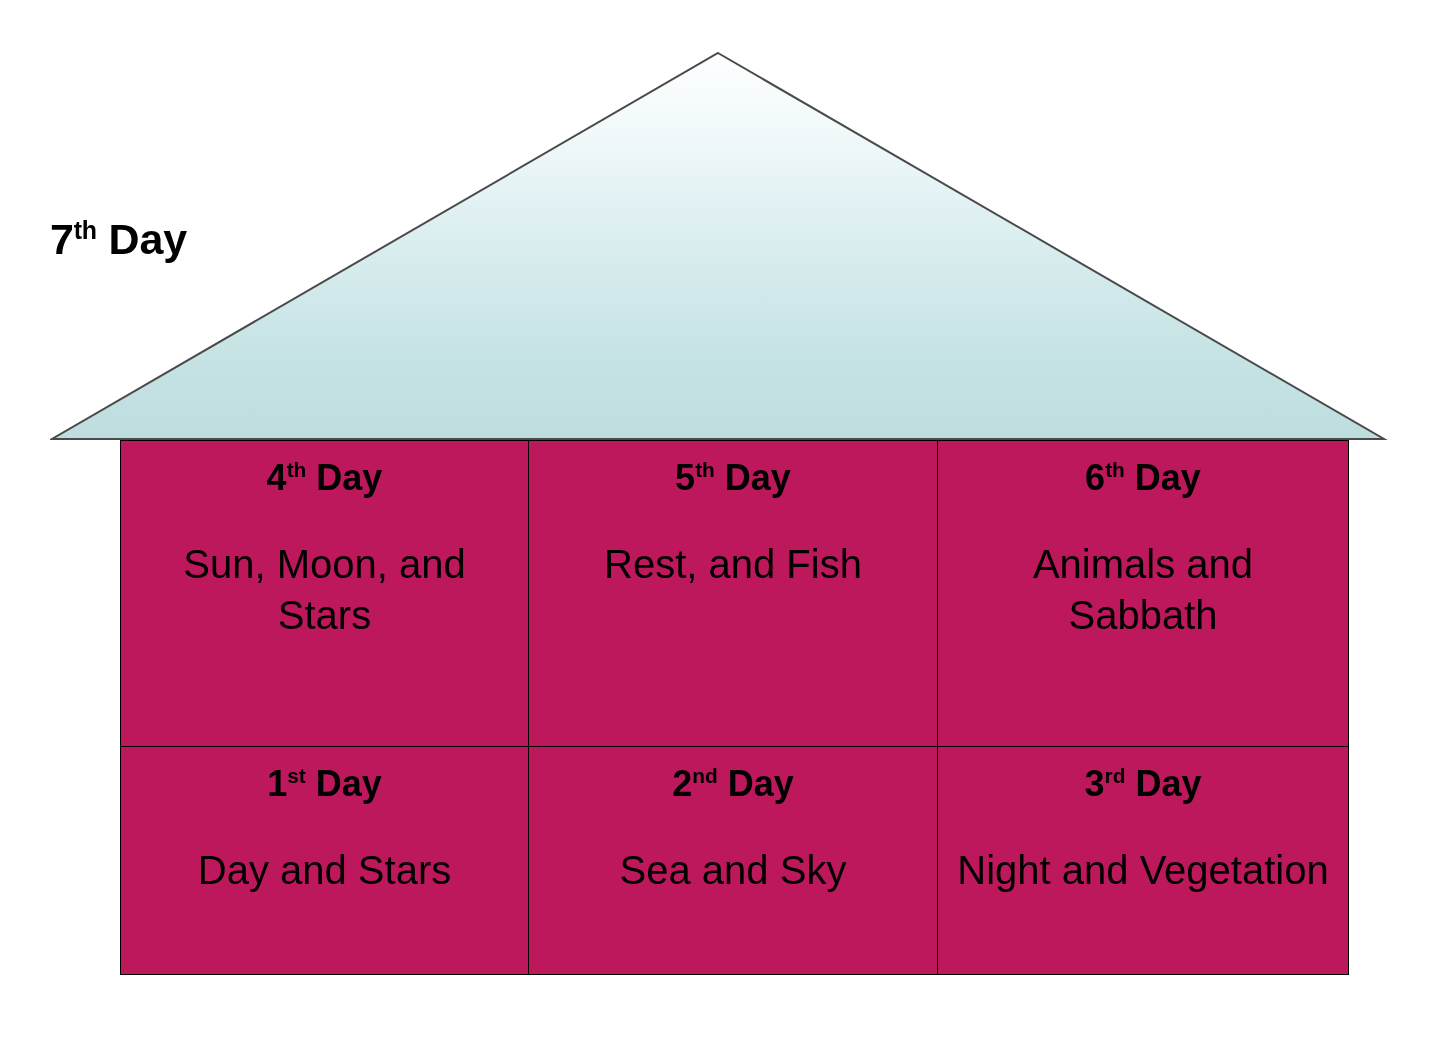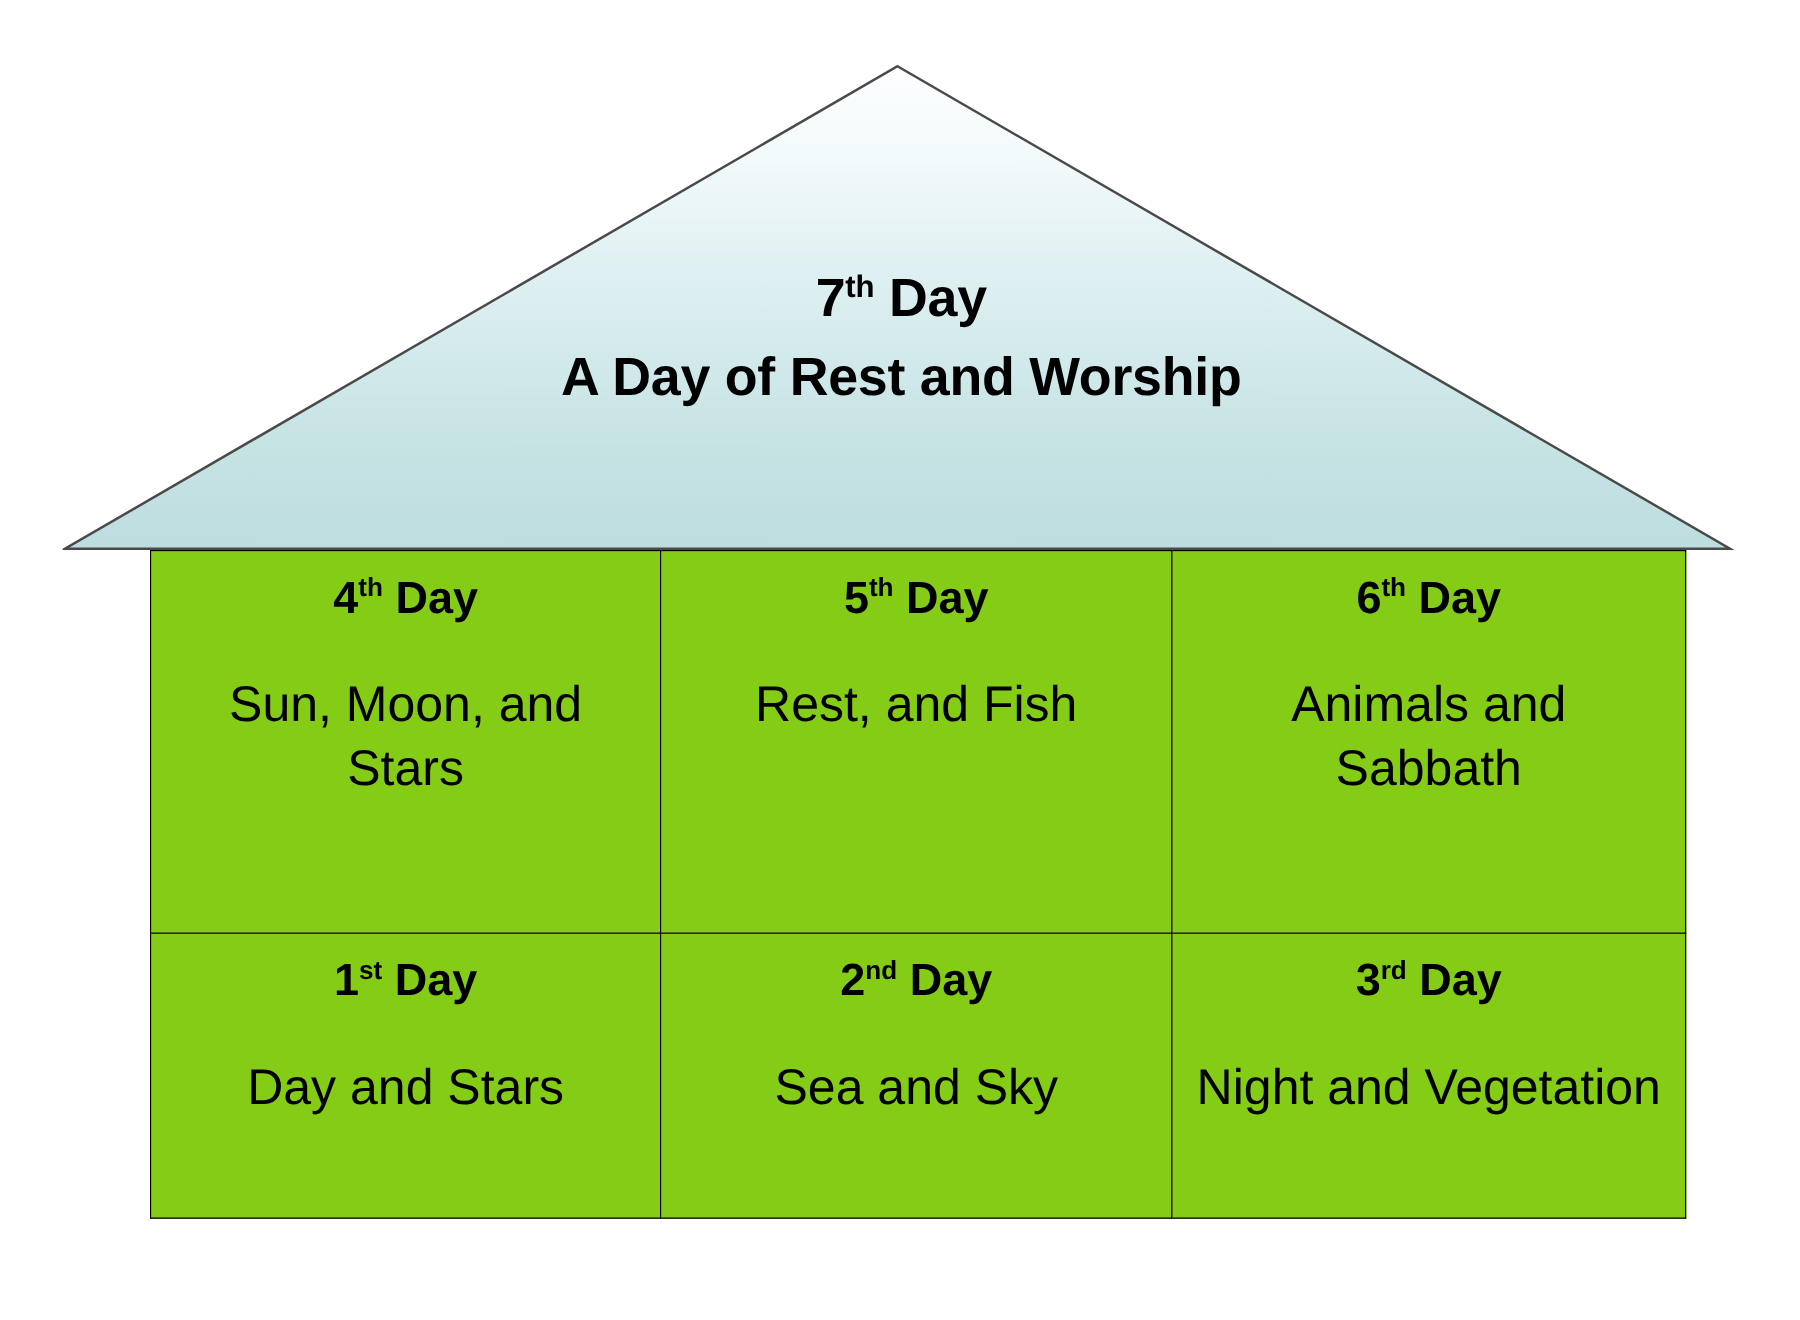--- a/index.html
+++ b/index.html
@@ -34,21 +34,21 @@
     display: block;
     width: 1342px;
     height: 400px;
   }
 
   .roof-text {
     position: absolute;
     left: 50px;
     top: 208px;
     width: 1342px;
-    text-align: center;
+    text-align: left;
     font-weight: bold;
     font-size: 43px;
     line-height: 63px;
     color: #000000;
     letter-spacing: -0.2px;
   }
   .roof-text .line {
     display: block;
     white-space: nowrap;
   }
@@ -66,21 +66,21 @@
     top: 440px;
     width: 1225px;
     height: 535px;
     border-collapse: collapse;
     table-layout: fixed;
   }
   .house-table td {
     border: 1.6px solid #000000;
     vertical-align: top;
     padding: 0;
-    background: #84cc16;
+    background: #be185d;
   }
   .col-a { width: 407px; }
   .col-b { width: 408px; }
   .col-c { width: 410px; }
 
   .cell-inner {
     padding: 14px 16px 0 16px;
     text-align: center;
   }
   .cell-title {
@@ -114,21 +114,20 @@
           <stop offset="75%" stop-color="#c8e4e5"></stop>
           <stop offset="100%" stop-color="#bedddf"></stop>
         </linearGradient>
       </defs>
       <polygon points="668,8 1334,394 2,394" fill="url(#roofGrad)" stroke="#4a4a4a" stroke-width="2"></polygon>
     </svg>
   </div>
 
   <div class="roof-text">
     <span class="line"><span>7</span><sup class="ord">th</sup><span> Day</span></span>
-    <span class="line">A Day of Rest and Worship</span>
   </div>
 
   <table class="house-table">
     <tbody>
       <tr>
         <td class="col-a">
           <div class="cell-inner">
             <div class="cell-title"><span>4</span><sup class="ord">th</sup><span> Day</span></div>
             <div class="cell-body">Sun, Moon, and Stars</div>
           </div>

